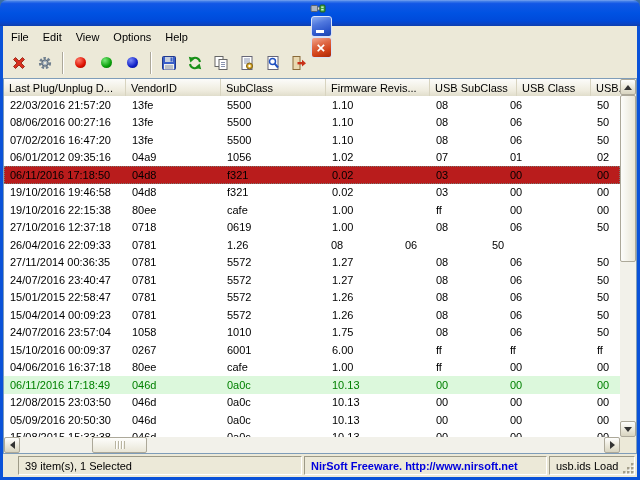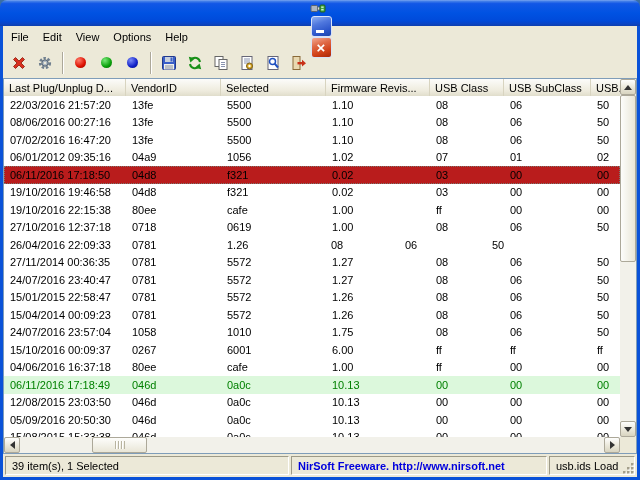--- a/index.html
+++ b/index.html
@@ -68,21 +68,21 @@
   .tri{width:0;height:0;border-style:solid;display:block;}
   .tri.up{border-width:0 4px 5px 4px;border-color:transparent transparent #333 transparent;}
   .tri.down{border-width:5px 4px 0 4px;border-color:#333 transparent transparent transparent;}
   .tri.left{border-width:4px 5px 4px 0;border-color:transparent #333 transparent transparent;}
   .tri.right{border-width:4px 0 4px 5px;border-color:transparent transparent transparent #333;}
 
   
   .statusbar{height:23px;flex:none;display:flex;gap:2px;padding:2px;background:#ECE9D8;position:relative;}
   .spanel{border:1px solid;border-color:#9D9A87 #FFF #FFF #9D9A87;display:flex;align-items:center;
     padding:0 6px;overflow:hidden;white-space:nowrap;background:#ECE9D8;}
-  .s-left{width:284px;flex:none;}
+  .s-left{width:284px;flex:none;margin-left:13px;}
   .s-mid{flex:1;justify-content:flex-start;}
   .nirsoft{color:#0000DD;font-weight:bold;}
   .s-right{width:86px;flex:none;}
   .grip{position:absolute;right:2px;bottom:2px;width:13px;height:13px;}
 </style>
 </head>
 <body>
 
 <div class="window">
 
@@ -207,24 +207,24 @@
         </span>
       </div>
     </div>
 
     <div class="list">
       <div class="list-top">
         <div class="list-cols">
           <div class="lheader">
               <div class="hcell col0">Last Plug/Unplug D...</div>
               <div class="hcell col1">VendorID</div>
-              <div class="hcell col2">Selected</div>
+              <div class="hcell col2">SubClass</div>
               <div class="hcell col3">Firmware Revis...</div>
+              <div class="hcell col5">USB SubClass</div>
               <div class="hcell col4">USB Class</div>
-              <div class="hcell col5">USB SubClass</div>
               <div class="hcell col6">USB...</div>
             </div>
           <div class="lrows">
               <div class="lrow">
                 <div class="cell col0">22/03/2016 21:57:20</div>
                 <div class="cell col1">13fe</div>
                 <div class="cell col2">5500</div>
                 <div class="cell col3">1.10</div>
                 <div class="cell col4">08</div>
                 <div class="cell col5">06</div>

